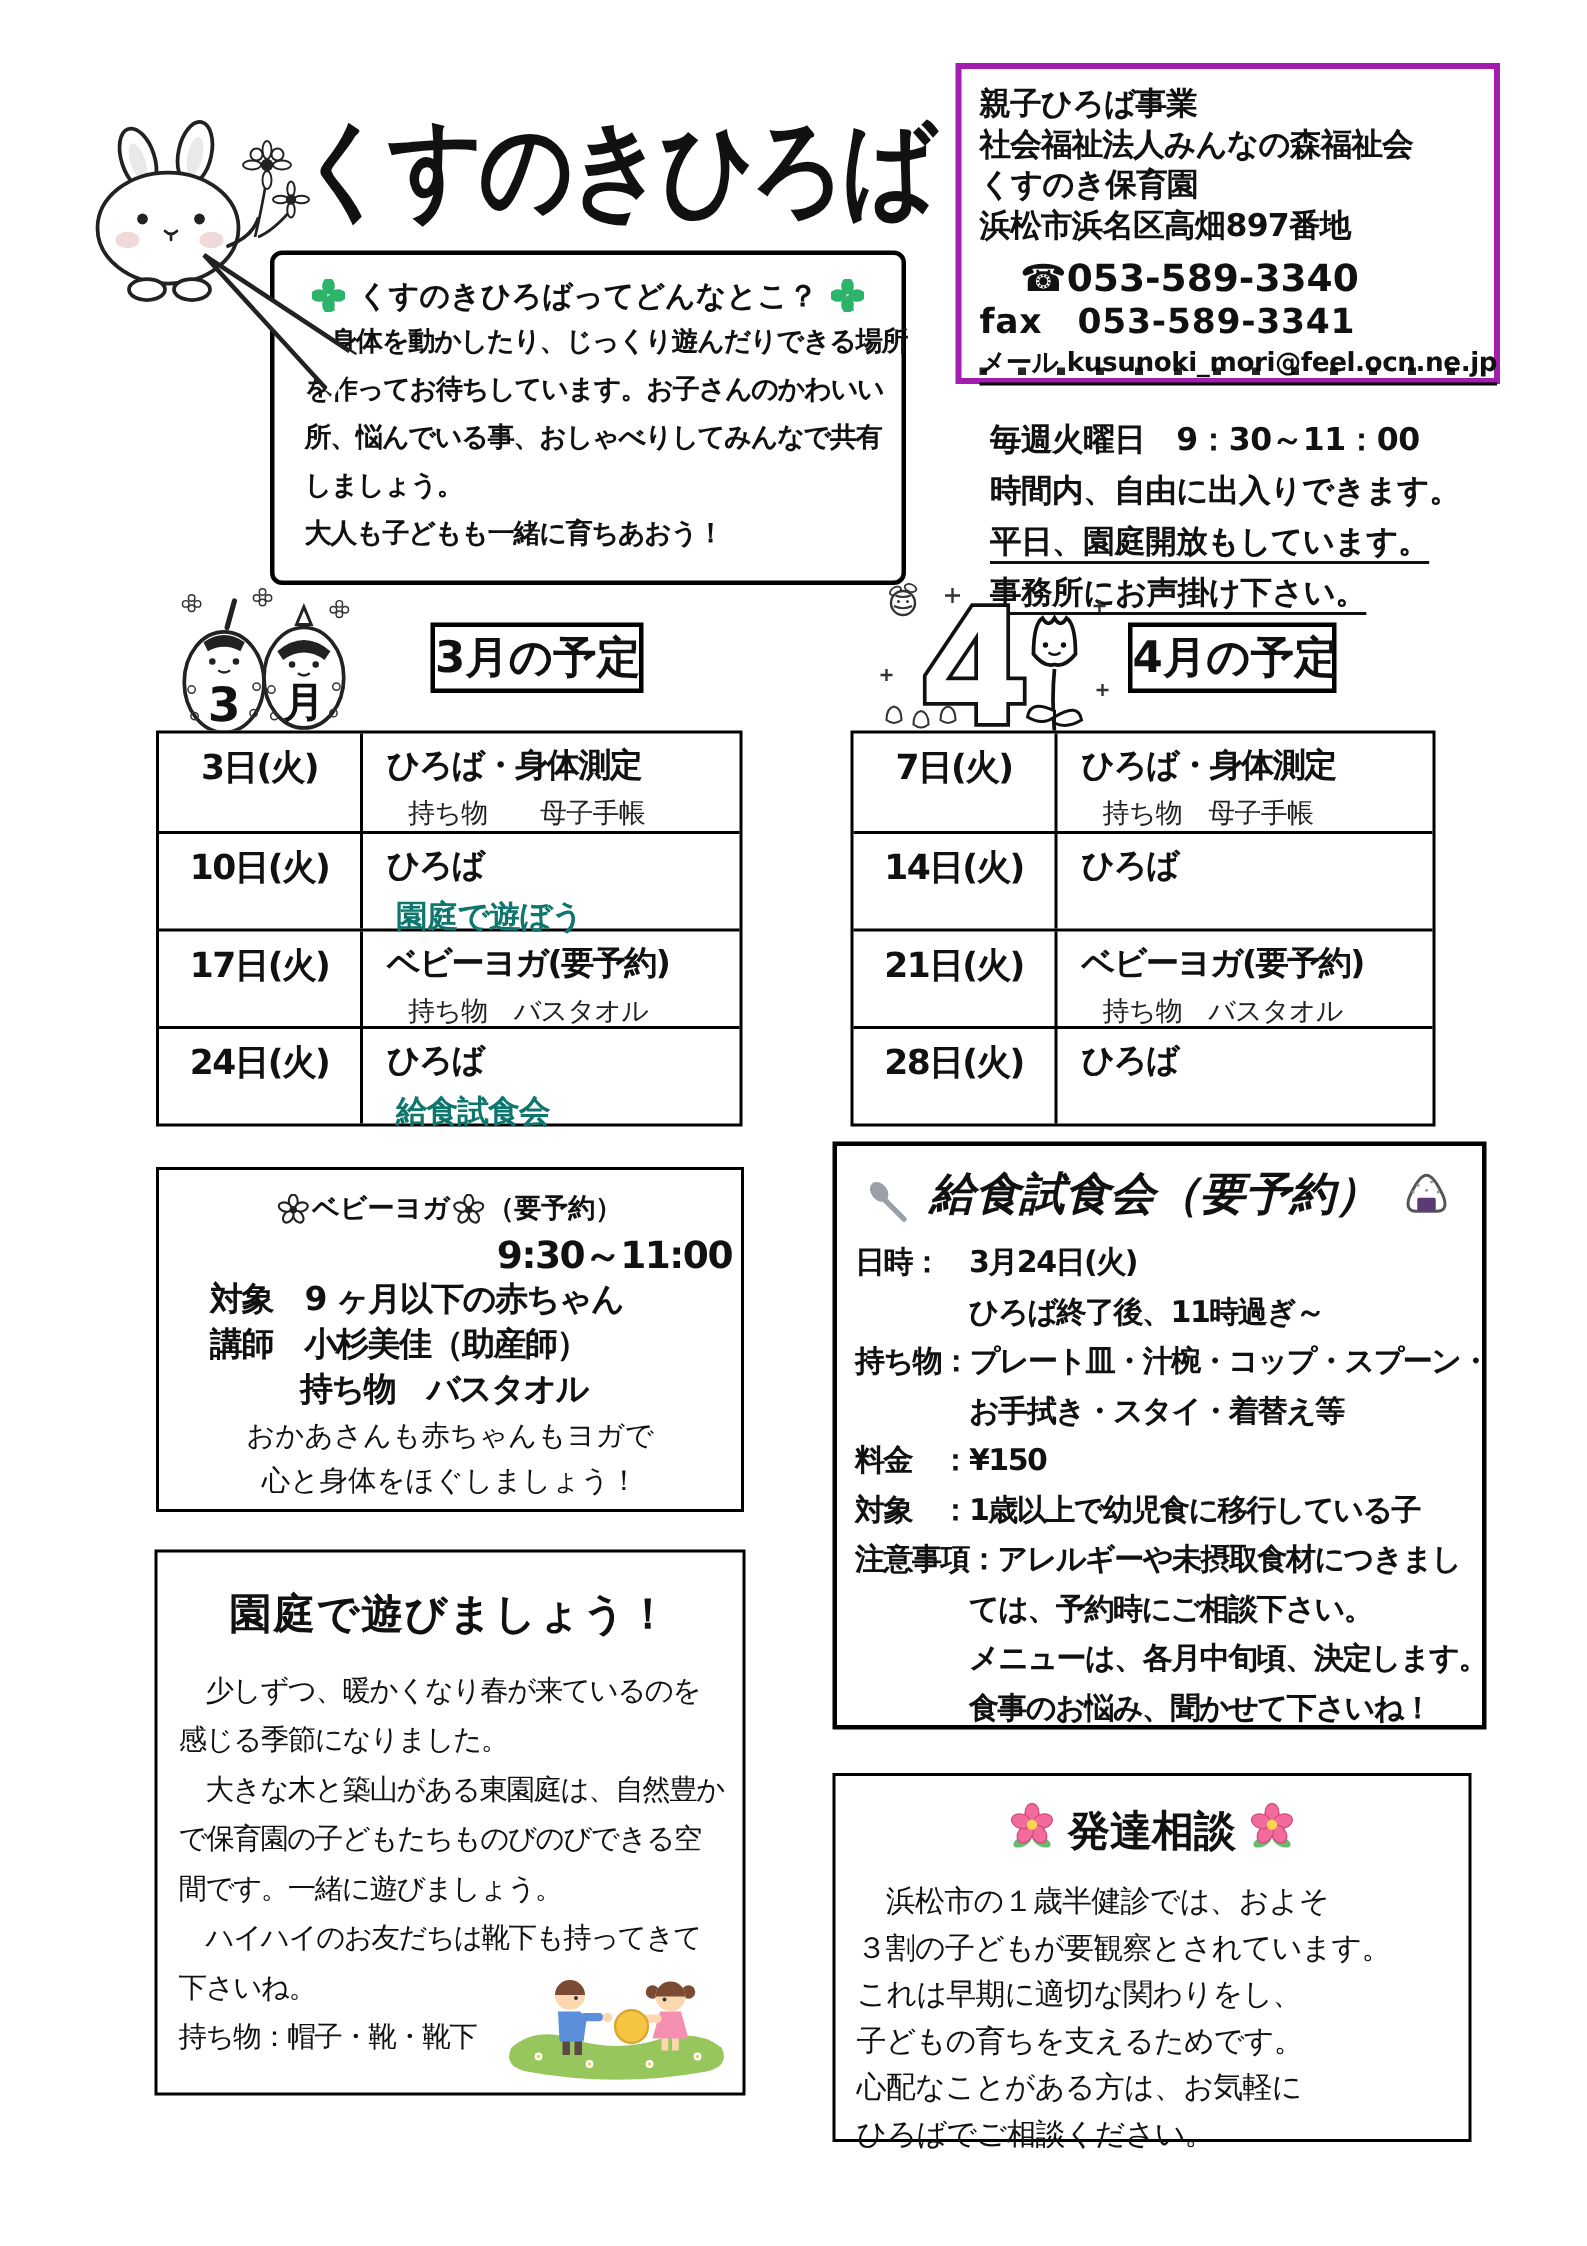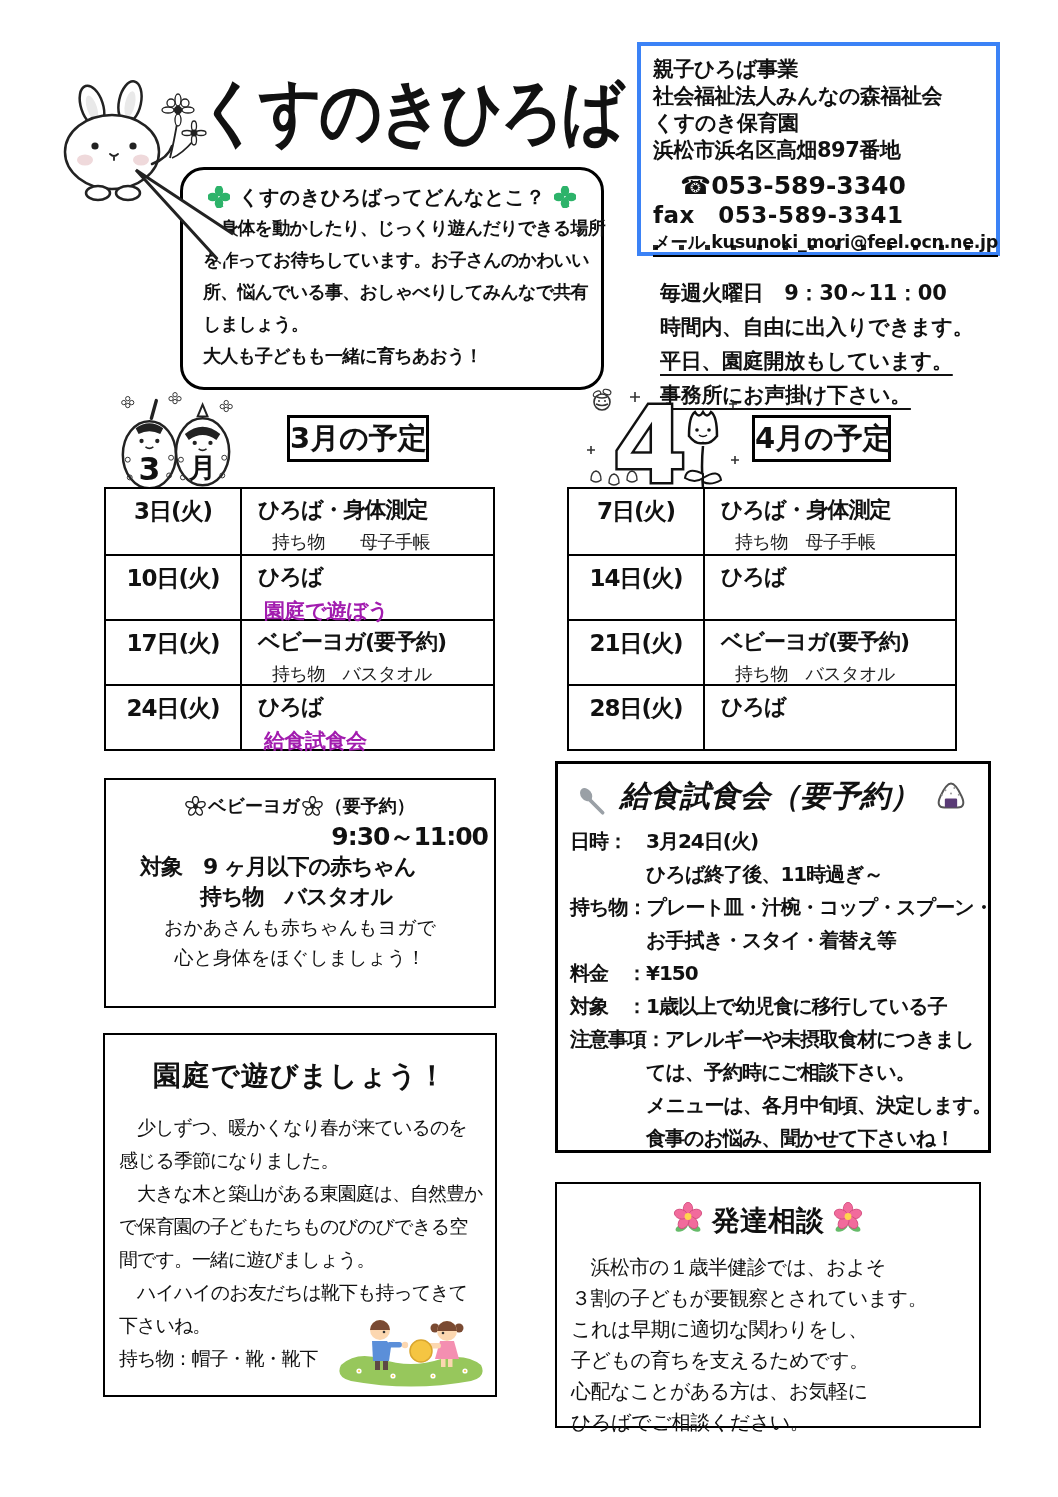--- a/index.html
+++ b/index.html
@@ -5,37 +5,37 @@
   html,body{margin:0;padding:0;background:#fff;}
   .page{position:relative;width:1058px;height:1497px;background:#fff;overflow:hidden;
         font-family:"DejaVu Sans","Liberation Sans",sans-serif;color:#111;}
   svg text{font-family:inherit;}
 
   
   .page-title{position:absolute;left:198px;top:64px;width:424px;margin:0;text-align:center;
     font-size:62px;font-weight:900;letter-spacing:-3px;transform:scaleY(1.15);transform-origin:top left;white-space:nowrap;}
   .rabbit{position:absolute;left:40px;top:80px;width:177px;height:122px;}
 
-  .contact-box{position:absolute;left:637px;top:42px;width:363px;height:214px;border:4px solid #3b82f6;
+  .contact-box{position:absolute;left:637px;top:42px;width:363px;height:214px;border:4px solid #a21caf;
     box-sizing:border-box;padding:10px 12px 4px;}
   .c-line{font-size:21px;font-weight:bold;line-height:27px;letter-spacing:-0.5px;white-space:nowrap;}
   .phone-line{font-size:25px;font-weight:bold;margin-top:7px;line-height:30px;margin-left:27px;}
   .fax-line{font-size:23px;font-weight:bold;line-height:29px;letter-spacing:0.5px;}
   .email-line{font-size:17.5px;font-weight:bold;line-height:25px;display:inline-block;
     border-bottom:2px solid #000;letter-spacing:-0.3px;white-space:nowrap;}
   .clip-marks{position:absolute;left:12px;bottom:2px;width:325px;height:5px;opacity:.85;
     background:repeating-linear-gradient(90deg,#000 0 5px,transparent 5px 26px);}
 
   .hours{position:absolute;left:660px;top:276px;width:345px;}
   .h-line{font-size:21px;font-weight:600;line-height:34px;letter-spacing:-0.3px;white-space:nowrap;}
   .h-line.u{text-decoration:underline;text-underline-offset:6px;text-decoration-thickness:2px;}
 
   
   .bubble{position:absolute;left:180px;top:167px;width:424px;height:223px;border:3.5px solid #000;
-    border-radius:24px;box-sizing:border-box;padding:12px 20px 8px;background:#fff;}
+    border-radius:8px;box-sizing:border-box;padding:12px 20px 8px;background:#fff;}
   .bubble-head{display:flex;align-items:center;justify-content:center;gap:9px;
     font-size:20px;font-weight:bold;line-height:30px;white-space:nowrap;}
   .b-line{font-size:18px;font-weight:bold;line-height:32px;letter-spacing:-0.8px;white-space:nowrap;}
   .tail{position:absolute;left:128px;top:158px;width:115px;height:115px;}
 
   
   .dolls{position:absolute;left:112px;top:388px;width:128px;height:104px;}
   .aprilicon{position:absolute;left:583px;top:384px;width:162px;height:110px;}
   .badge{position:absolute;border:3px solid #000;text-align:left;font-weight:bold;
     font-size:29px;box-sizing:border-box;background:#fff;white-space:nowrap;}
@@ -46,21 +46,21 @@
   .sch-table{position:absolute;border:2.5px solid #000;box-sizing:border-box;background:#fff;}
   .march-table{left:104px;top:487px;width:391px;}
   .april-table{left:567px;top:487px;width:390px;}
   .sch-row{display:flex;height:65px;box-sizing:border-box;}
   .sch-row + .sch-row{border-top:2px solid #000;}
   .sch-date{width:136px;border-right:2px solid #000;box-sizing:border-box;text-align:center;
     font-size:23px;font-weight:bold;padding-top:7px;letter-spacing:-1px;}
   .sch-content{flex:1;padding:6px 0 0 16px;}
   .sch-event{font-size:22px;font-weight:bold;letter-spacing:-1px;white-space:nowrap;}
   .sch-note{font-size:18px;color:#222;padding:5px 0 0 14px;letter-spacing:-0.5px;white-space:nowrap;}
-  .sch-note.nb{font-size:21px;font-weight:bold;color:#a21caf;padding-left:6px;}
+  .sch-note.nb{font-size:21px;font-weight:bold;color:#0f766e;padding-left:6px;}
 
   
   .box{position:absolute;border:2.5px solid #000;box-sizing:border-box;background:#fff;}
   .yoga-box{left:104px;top:778px;width:392px;height:230px;padding:10px 6px;}
   .yoga-title{display:flex;align-items:center;justify-content:center;gap:2px;
     font-size:18px;font-weight:bold;line-height:32px;white-space:nowrap;}
   .y-line{font-size:22px;font-weight:bold;line-height:30px;letter-spacing:-1px;white-space:nowrap;}
   .y-line.time{text-align:right;font-size:25px;}
   .y-line.ind{padding-left:28px;}
   .y-line.mid{padding-left:88px;}
@@ -327,20 +327,21 @@
           <ellipse cx="12" cy="5.5" rx="3.4" ry="5" transform="rotate(216 12 12)"></ellipse>
           <ellipse cx="12" cy="5.5" rx="3.4" ry="5" transform="rotate(288 12 12)"></ellipse>
         </g>
           <circle cx="12" cy="12" r="2.8" fill="#222"></circle>
       </svg>
       <span>（要予約）</span>
     </div>
     <div id="yoga-lines">
         <div class="y-line time">9:30～11:00</div>
         <div class="y-line ind">対象　9 ヶ月以下の赤ちゃん</div>
+        <div class="y-line ind">講師　小杉美佳（助産師）</div>
         <div class="y-line mid">持ち物　バスタオル</div>
         <div class="y-line note">おかあさんも赤ちゃんもヨガで</div>
         <div class="y-line note">心と身体をほぐしましょう！</div>
       </div>
   </div>
 
   <div class="box garden-box">
     <div class="garden-title">園庭で遊びましょう！</div>
     <div id="garden-lines">
         <div class="g-line">　少しずつ、暖かくなり春が来ているのを</div>

